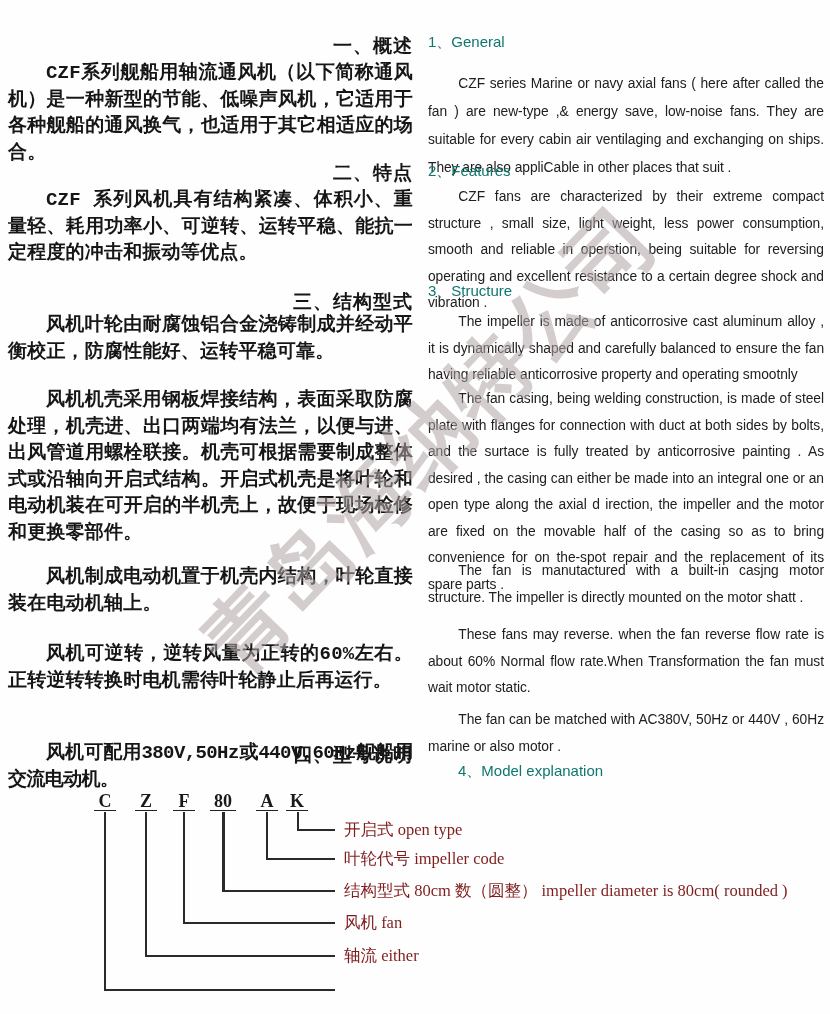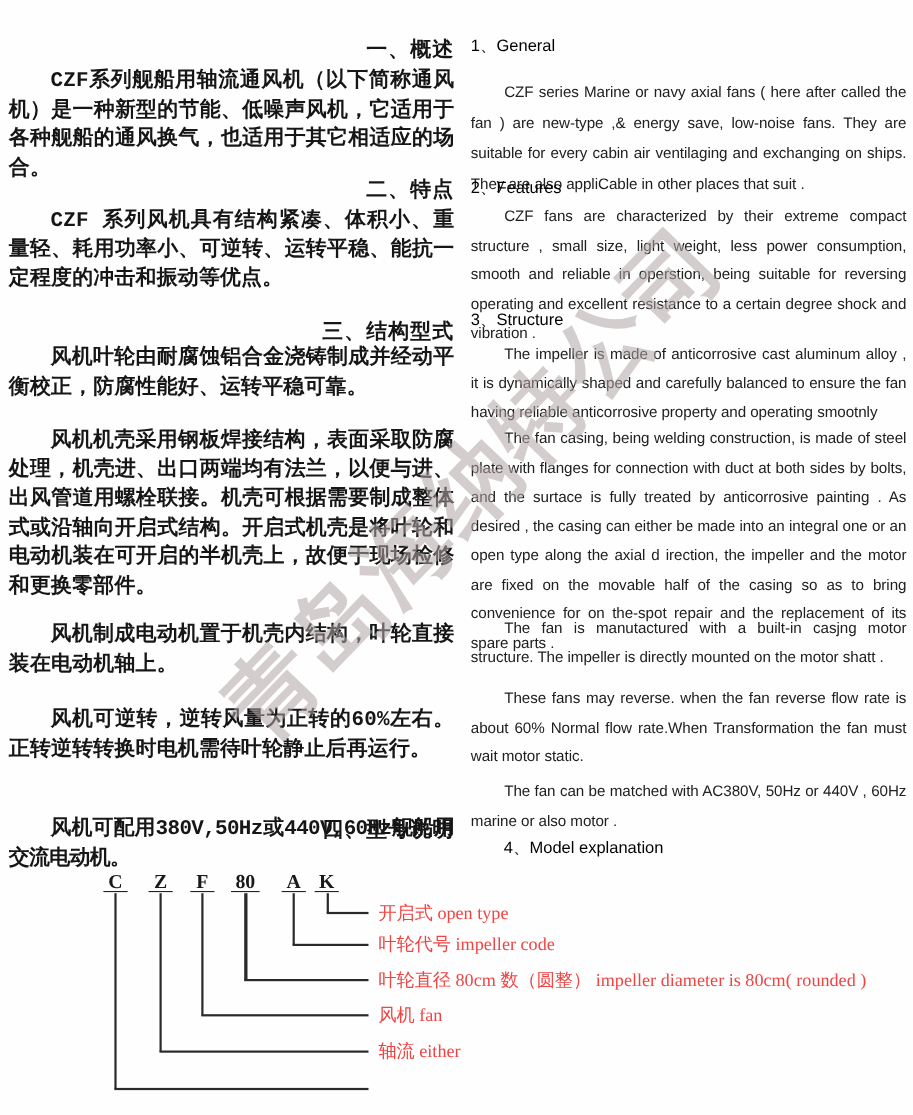--- a/index.html
+++ b/index.html
@@ -38,21 +38,21 @@
   }
   .zh-p{
     font-family:Liberation Mono, monospace;
     font-weight:600;font-size:19px;line-height:26.5px;
     text-indent:2em;text-align:justify;color:#161616;
     letter-spacing:.2px;
   }
   .zh-p.tight{letter-spacing:-0.6px;margin-top:24px;}
   
   .en-h{
-    font-size:15px;line-height:22px;font-weight:400;color:#000000;
+    font-size:15px;line-height:22px;font-weight:400;color:#0f766e;
     font-family:"Liberation Sans",sans-serif;
   }
   .en-p{
     font-size:13.8px;line-height:26.5px;font-weight:400;
     text-indent:2.2em;text-align:justify;color:#202020;
     letter-spacing:-0.05px;
   }
   .en-p.lh28{line-height:28px;}
   .en-h.indent{padding-left:30px;}
   
@@ -62,21 +62,21 @@
     font-family:"Liberation Serif",serif;
     font-size:18px;font-weight:600;color:#191919;
     border-bottom:1.5px solid #222;
   }
   .vline{position:absolute;width:1.5px;background:#2a2a2a;}
   .vline.thick{width:2.5px;}
   .hline{position:absolute;height:1.5px;background:#2a2a2a;}
   .diag-label{
     position:absolute;left:344px;height:22px;
     font-family:"Liberation Serif",serif;
-    font-size:16.5px;color:#ef4444;
+    font-size:16.5px;color:#7f1d1d;
     white-space:nowrap;font-weight:500;
   }
 </style>
 </head>
 <body>
 
 <div class="page">
 
   <div class="wm">青岛海纳特公司</div>
 
@@ -126,17 +126,17 @@
 
   <div class="hline" style="left:297px;top:829px;width:38px"></div>
   <div class="hline" style="left:266px;top:858px;width:69px"></div>
   <div class="hline" style="left:222px;top:890px;width:113px"></div>
   <div class="hline" style="left:183px;top:922px;width:152px"></div>
   <div class="hline" style="left:145px;top:955px;width:190px"></div>
   <div class="hline" style="left:104px;top:989px;width:231px"></div>
 
   <div class="diag-label" style="top:819px">开启式 open type</div>
   <div class="diag-label" style="top:848px">叶轮代号 impeller code</div>
-  <div class="diag-label" style="top:880px">叶轮直径 80cm 数（圆整）  impeller diameter is 80cm( rounded )</div>
+  <div class="diag-label" style="top:880px">结构型式 80cm 数（圆整）  impeller diameter is 80cm( rounded )</div>
   <div class="diag-label" style="top:912px">风机 fan</div>
   <div class="diag-label" style="top:945px">轴流 either</div>
 
 </div>
 
 </body></html>

